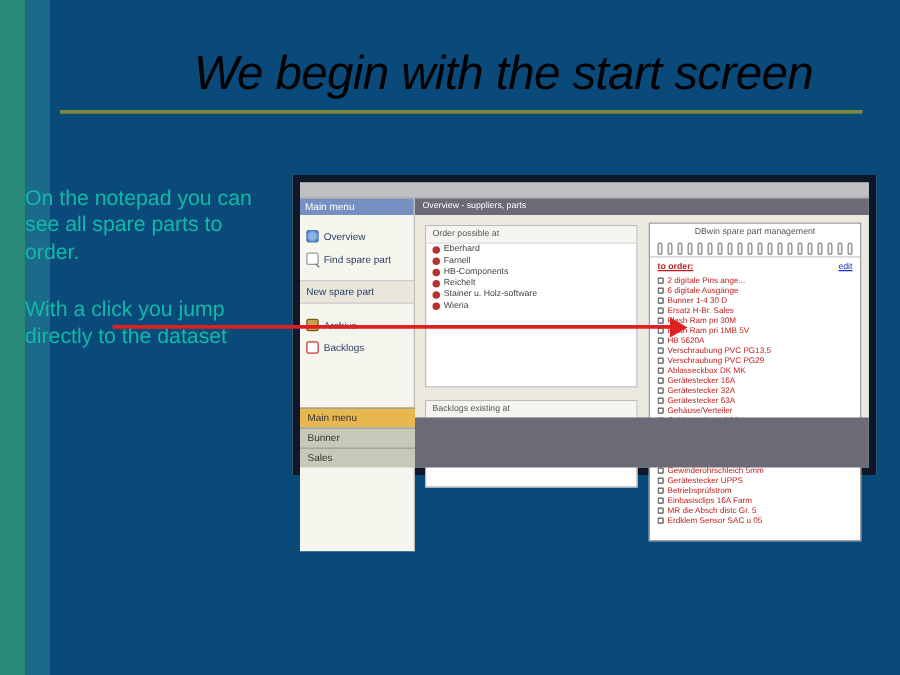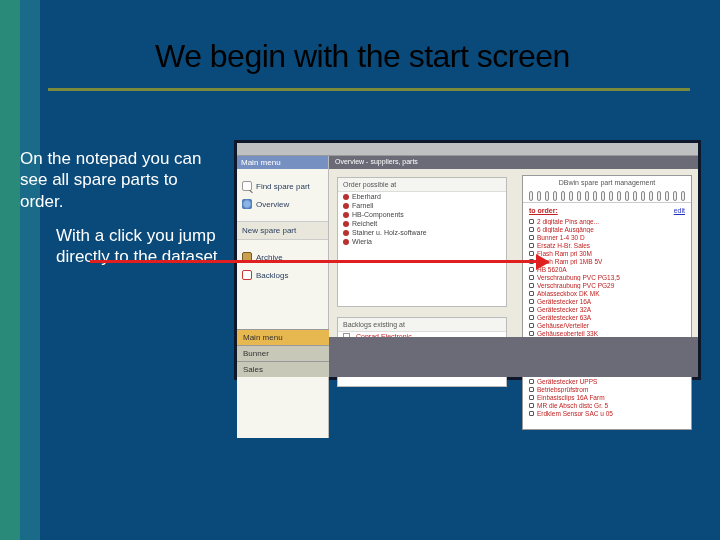--- a/index.html
+++ b/index.html
@@ -1,28 +1,28 @@
 <!DOCTYPE html>
 <html><head>
 <meta charset="utf-8">
 <style>
   * { box-sizing: border-box; margin: 0; padding: 0; }
   html, body { width: 720px; height: 540px; font-family: Arial, sans-serif; overflow: hidden; }
   .slide { width: 720px; height: 540px; background: #0a4a7a; position: relative; }
   .side-stripe { position: absolute; left: 0; top: 0; width: 20px; height: 540px; background: #2a8a7a; }
   .side-stripe2 { position: absolute; left: 20px; top: 0; width: 20px; height: 540px; background: #1a6a8a; }
-  .title { position: absolute; left: 155px; top: 38px; font-size: 32px; color: #000; font-weight: normal; letter-spacing: -0.5px; }
+  .title { position: absolute; left: 155px; top: 38px; font-size: 38px; color: #000; font-weight: normal; letter-spacing: -0.5px; font-style: italic; }
   .title-rule { position: absolute; left: 48px; top: 88px; width: 642px; height: 3px; background: #7a8a3a; }
-  .body-text { position: absolute; left: 20px; color: #ffffff; font-size: 17px; line-height: 1.25; width: 190px; }
+  .body-text { position: absolute; left: 20px; color: #14b8a6; font-size: 17px; line-height: 1.25; width: 190px; }
   .p1 { top: 148px; }
-  .p2 { top: 225px; margin-left: 36px; }
+  .p2 { top: 237px; }
   .arrow { position: absolute; left: 90px; top: 260px; width: 450px; height: 3px; background: #e02020; }
   .arrow::after { content: ""; position: absolute; right: -10px; top: -6px; border-left: 14px solid #e02020; border-top: 8px solid transparent; border-bottom: 8px solid transparent; }
 
-  .app { position: absolute; left: 234px; top: 140px; width: 467px; height: 240px; background: #d8d8d0; border: 3px solid #0f172a; font-size: 8px; color: #333; }
+  .app { position: absolute; left: 234px; top: 140px; width: 467px; height: 240px; background: #d8d8d0; border: 6px solid #0f172a; font-size: 8px; color: #333; }
   .app-titlebar { height: 13px; background: #bfc0c2; border-bottom: 1px solid #999; position: relative; }
   .app-titlebar .tb-left { position: absolute; left: 4px; top: 2px; font-size: 7px; color: #555; }
   .app-sidebar { position: absolute; left: 0; top: 13px; width: 92px; height: 282px; background: #f6f5ee; border-right: 1px solid #bbb; }
   .sb-hdr { background: #7790c2; color: #fff; font-size: 8px; padding: 2px 4px; }
   .sb-item { display: flex; align-items: center; gap: 4px; padding: 4px 5px; font-size: 8px; color: #2b4060; }
   .sb-item .ic { width: 10px; height: 10px; border-radius: 2px; display: inline-block; }
   .sb-sep { height: 8px; }
   .sb-item.new { background: #e9e7dc; border-top: 1px solid #ccc; border-bottom: 1px solid #ccc; }
   .ic-ov { background: radial-gradient(circle,#8cb3e6 40%,#4a78b8 70%); }
   .ic-find { background: #fff; border: 1px solid #999; position: relative; }
@@ -70,26 +70,26 @@
 
   <div class="app">
     <div class="app-titlebar">
       <span class="tb-left"></span>
     </div>
 
     <div class="app-sidebar">
       <div class="sb-hdr">Main menu</div>
       <div class="sb-sep"></div>
       <div class="sb-item">
+        <span class="ic ic-ov"></span>
+        <span>Overview</span>
+      </div>
+      <div class="sb-item">
         <span class="ic ic-find"></span>
         <span>Find spare part</span>
-      </div>
-      <div class="sb-item">
-        <span class="ic ic-ov"></span>
-        <span>Overview</span>
       </div>
       <div class="sb-sep"></div>
       <div class="sb-item new">
         <span>New spare part</span>
       </div>
       <div class="sb-sep"></div>
       <div class="sb-item">
         <span class="ic ic-arch"></span>
         <span>Archive</span>
       </div>

